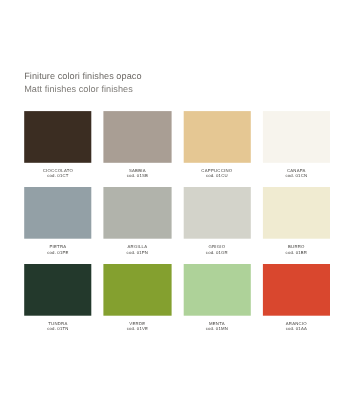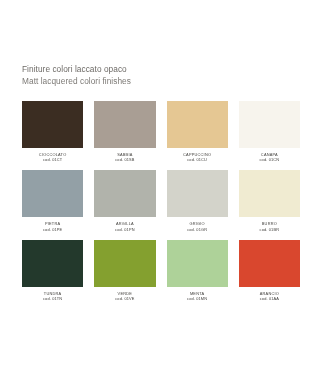--- a/index.html
+++ b/index.html
@@ -71,22 +71,22 @@
     letter-spacing: 0.15px;
     white-space: nowrap;
   }
 </style>
 </head>
 <body>
 
 <div class="sheet">
 
   <div class="heading">
-    <div class="heading-line">Finiture colori laccato opaco</div>
-    <div class="heading-line secondary">Matt lacquered colori finishes</div>
+    <div class="heading-line">Finiture colori finishes opaco</div>
+    <div class="heading-line secondary">Matt finishes color finishes</div>
   </div>
 
   <div class="grid">
       <div class="swatch-cell">
         <div class="swatch-chip" style="background-color: rgb(59, 45, 34);"></div>
         <div class="swatch-caption">
           <div class="swatch-name">CIOCCOLATO</div>
           <div class="swatch-code">cod. 01CT</div>
         </div>
       </div>

